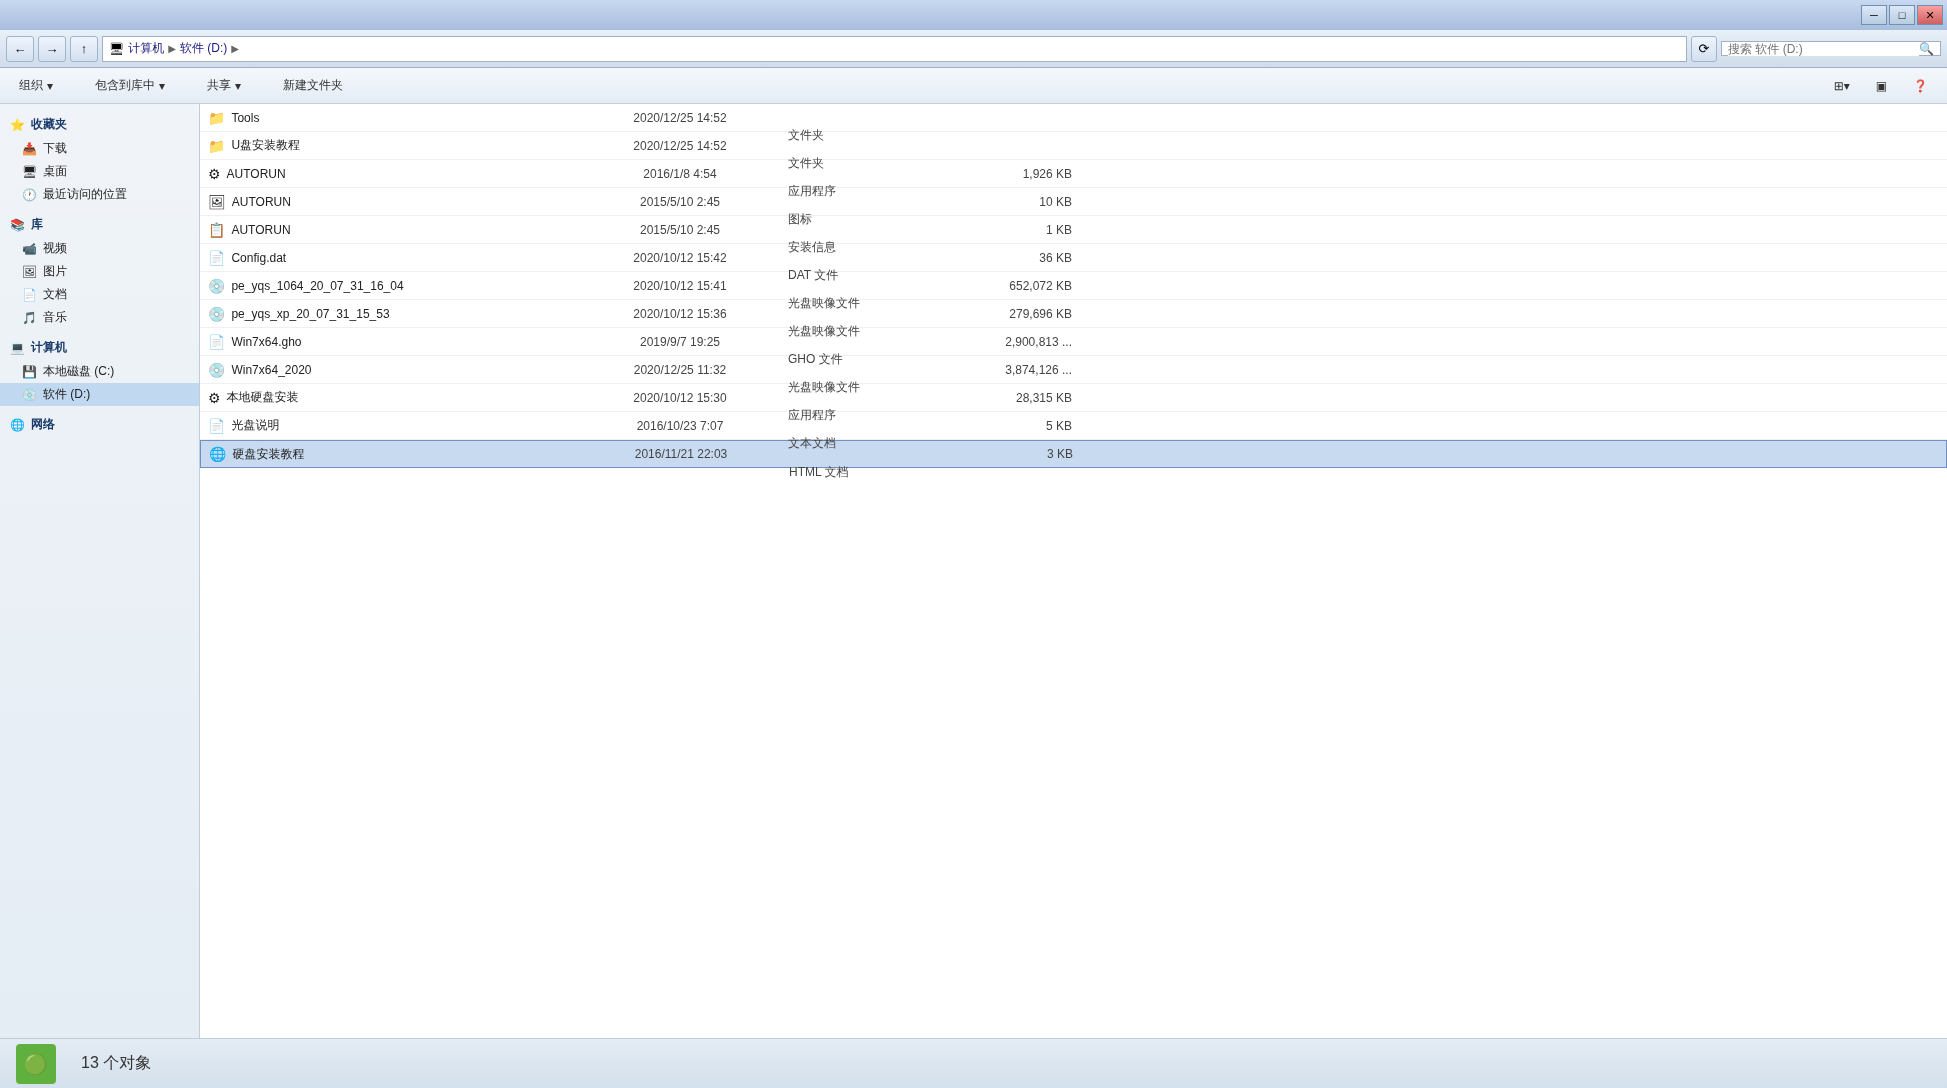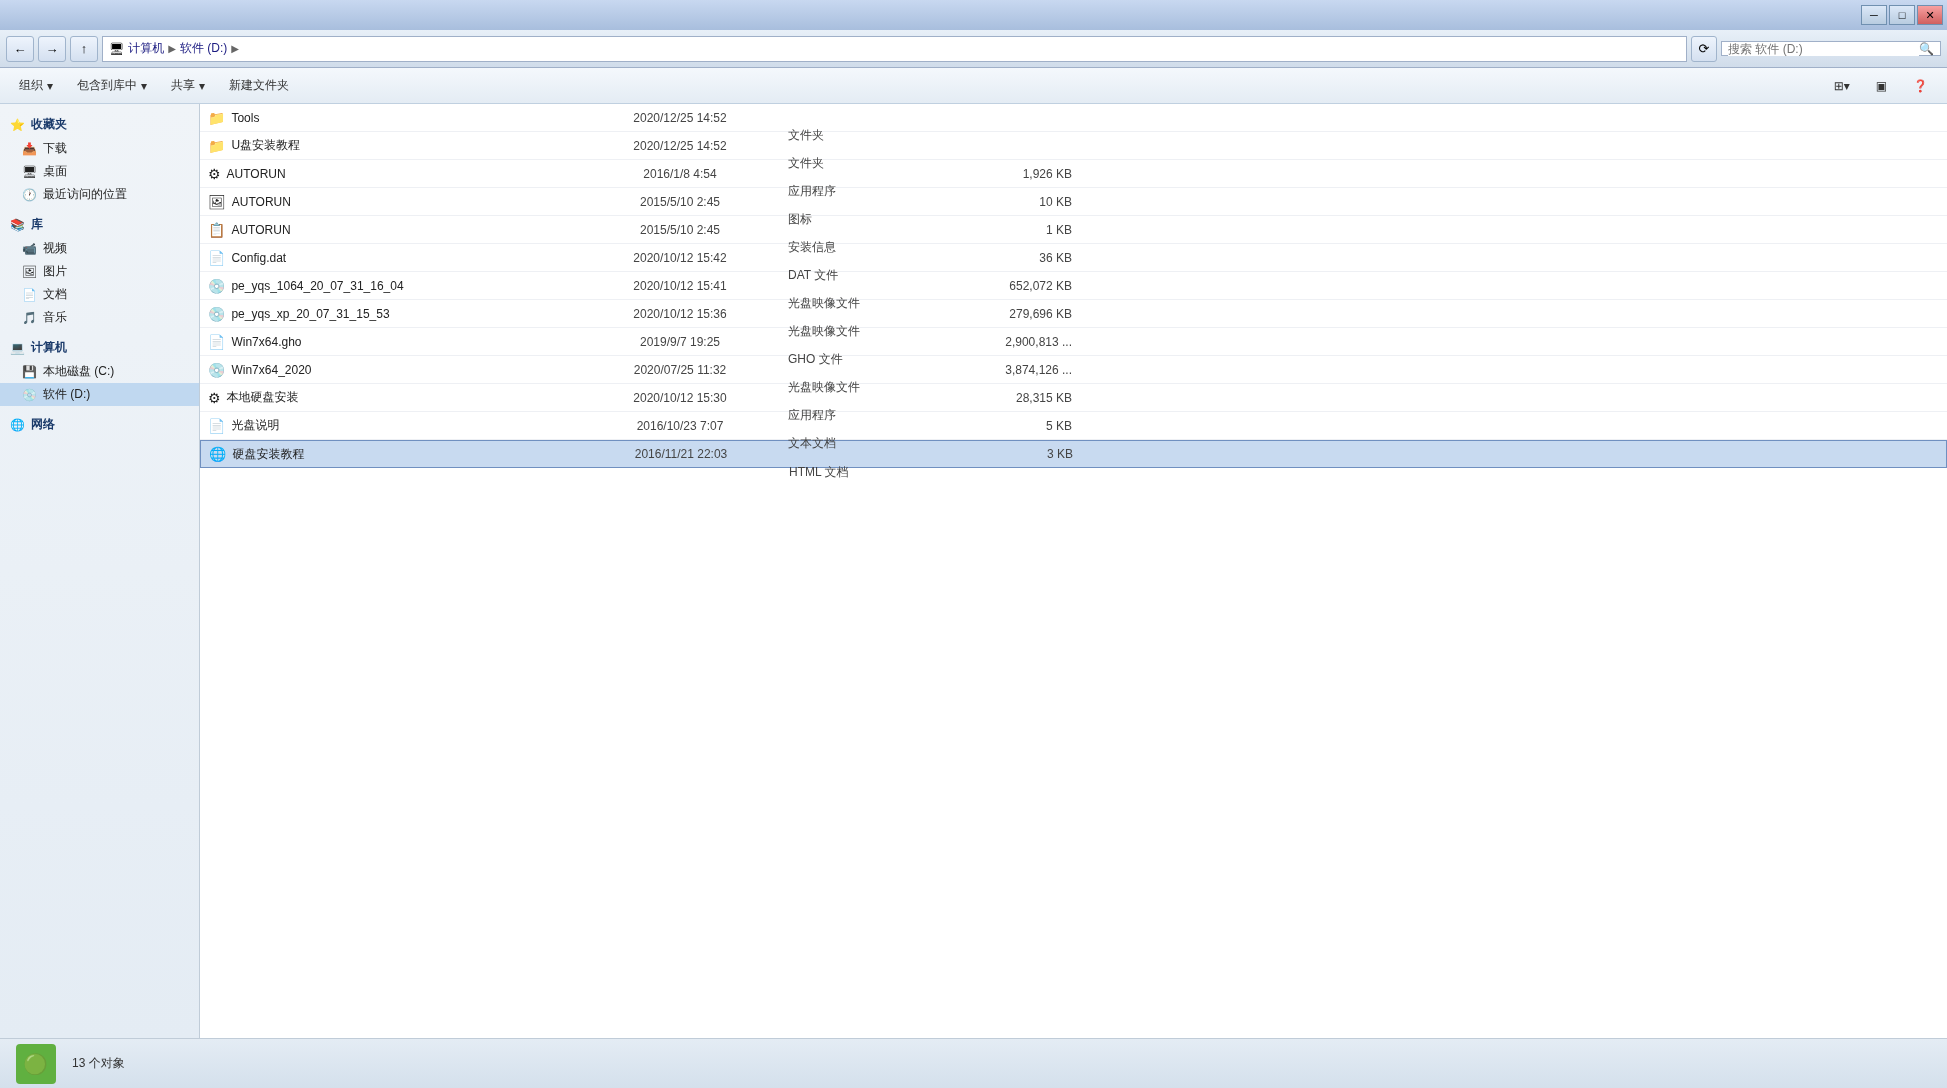--- a/index.html
+++ b/index.html
@@ -80,21 +80,21 @@
     }
 
     
     .toolbar {
       height: 36px;
       background: linear-gradient(to bottom, #f4f8fc 0%, #e4ecf4 100%);
       border-bottom: 1px solid #c0d0e0;
       display: flex;
       align-items: center;
       padding: 0 8px;
-      gap: 2px;
+      gap: 20px;
     }
     .toolbar-btn {
       height: 28px;
       padding: 0 10px;
       background: transparent;
       border: 1px solid transparent;
       border-radius: 3px;
       cursor: pointer;
       display: flex; align-items: center; gap: 4px;
       font-size: 12px;
@@ -190,21 +190,21 @@
       padding: 0 16px;
       gap: 16px;
     }
     .status-icon {
       width: 40px; height: 40px;
       background: #60b040;
       border-radius: 4px;
       display: flex; align-items: center; justify-content: center;
       color: #fff; font-size: 20px;
     }
-    .status-text { font-size: 12px; color: #333; }
+    .status-text { font-size: 16px; color: #333; margin-left: 9px; }
 
     
     ::-webkit-scrollbar { width: 14px; }
     ::-webkit-scrollbar-track { background: #e8eef4; }
     ::-webkit-scrollbar-thumb { background: #b0c0d4; border: 1px solid #9aaabe; }
   </style>
 </head>
 <body>
 
 <div class="title-bar">
@@ -406,21 +406,21 @@
     </div>
     <div class="file-date">2019/9/7 19:25</div>
     <div class="file-type">GHO 文件</div>
     <div class="file-size">2,900,813 ...</div>
   </div>
         <div class="file-row">
     <div class="file-name">
       <span style="font-size:14px;">💿</span>
       <span>Win7x64_2020</span>
     </div>
-    <div class="file-date">2020/07/25 11:32</div>
+    <div class="file-date">2020/12/25 11:32</div>
     <div class="file-type">光盘映像文件</div>
     <div class="file-size">3,874,126 ...</div>
   </div>
         <div class="file-row">
     <div class="file-name">
       <span style="font-size:14px;">⚙</span>
       <span>本地硬盘安装</span>
     </div>
     <div class="file-date">2020/10/12 15:30</div>
     <div class="file-type">应用程序</div>

